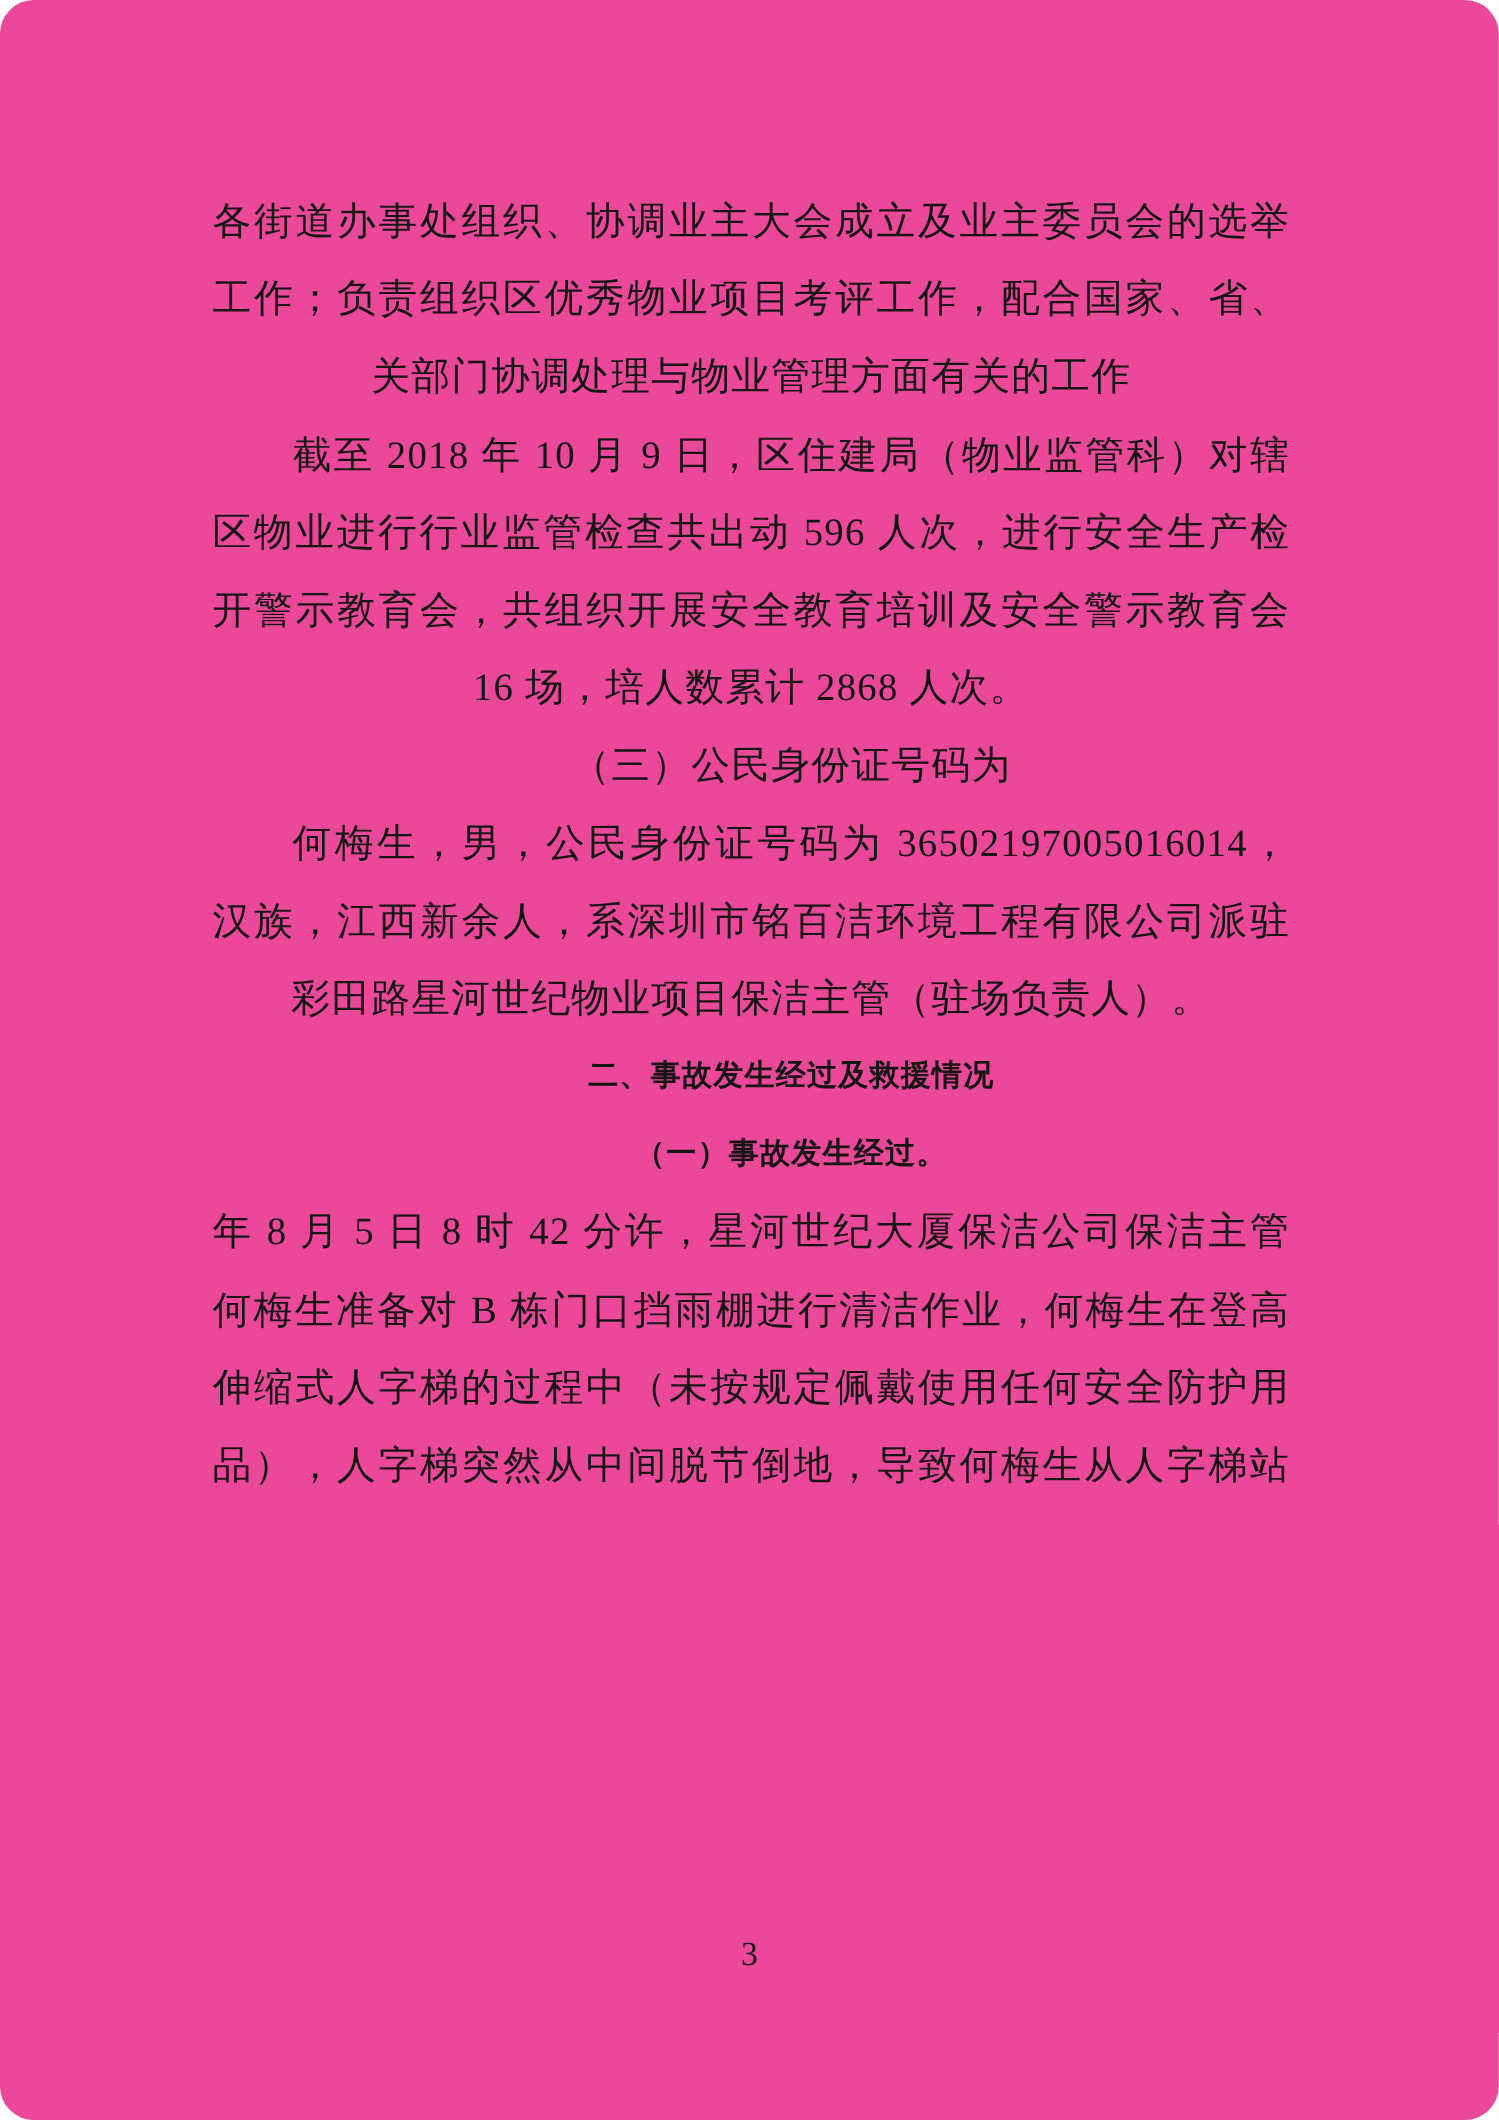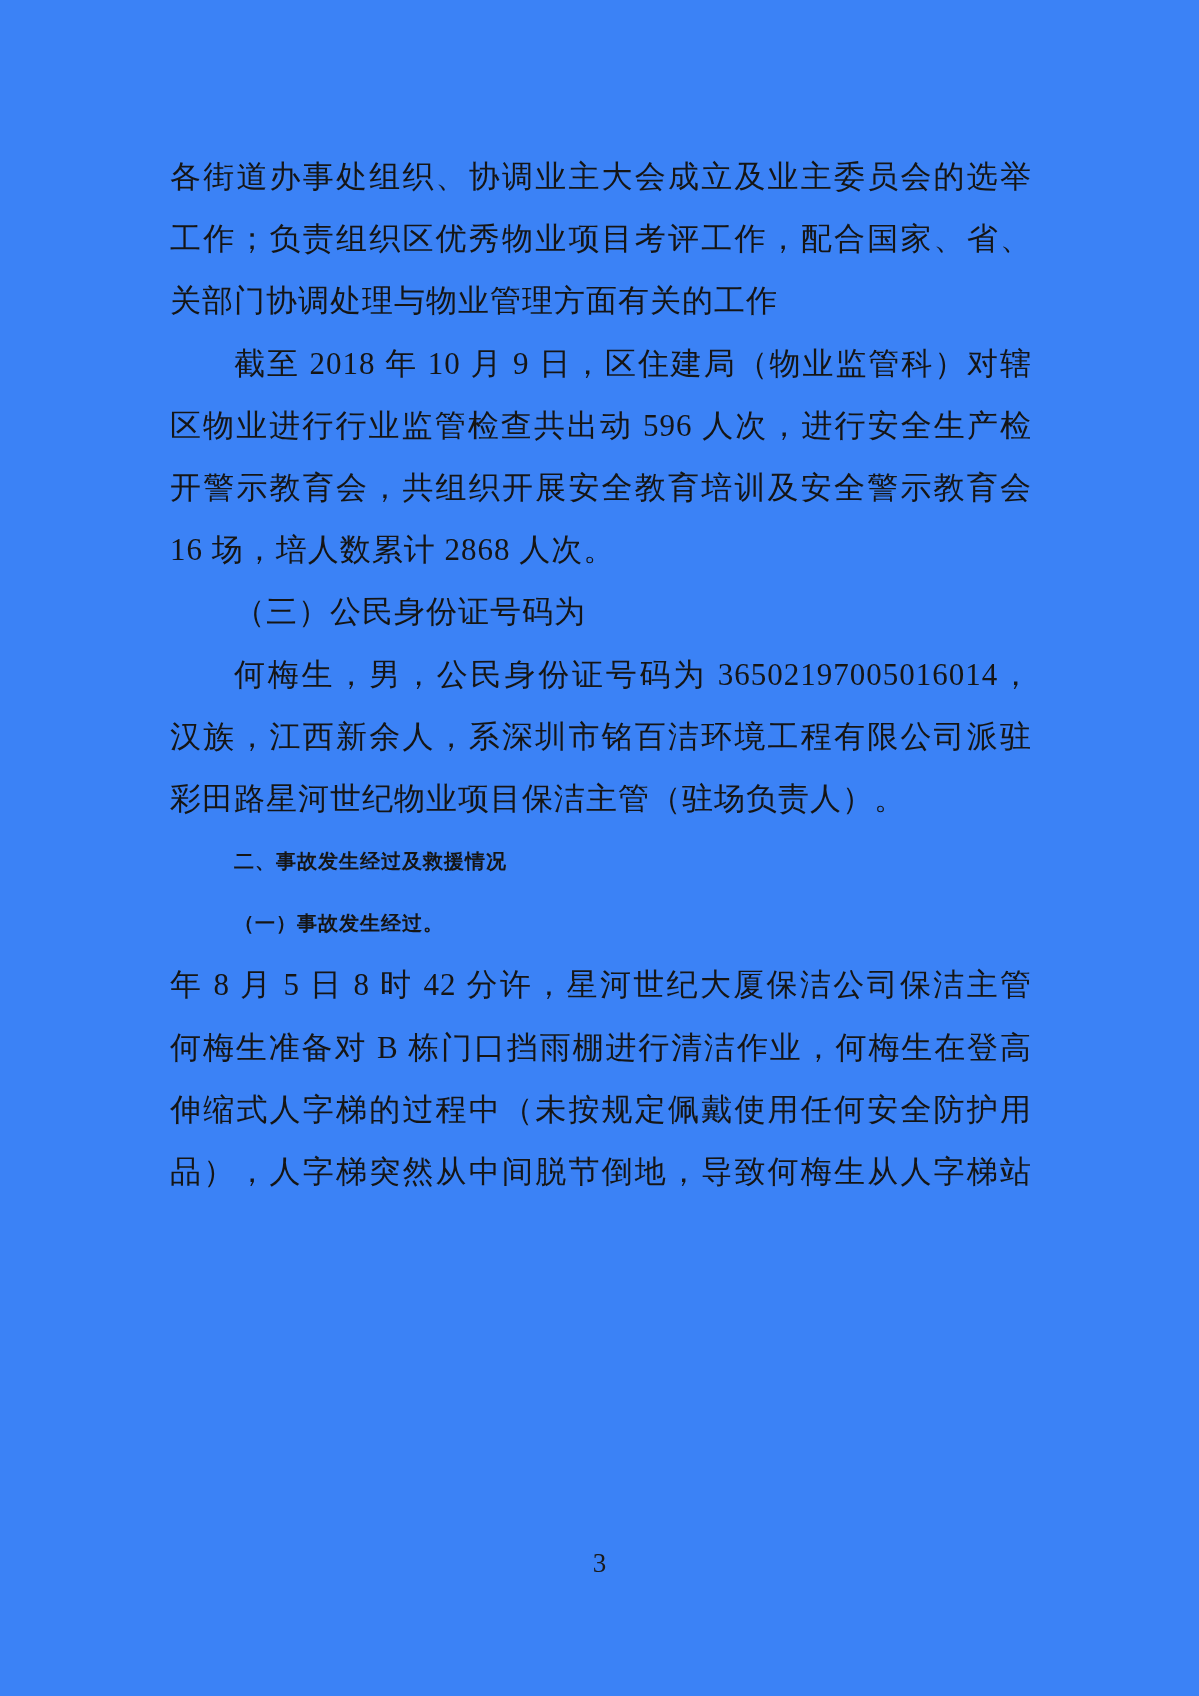--- a/index.html
+++ b/index.html
@@ -11,47 +11,49 @@
     width: 1199px;
     height: 1696px;
     position: relative;
     font-family: "Liberation Serif", "DejaVu Serif", serif;
     color: #151515;
     overflow: hidden;
   }
   .page {
     position: absolute;
     inset: 0;
-    background: #3b82f6;
+    background: #ec4899;
+    border-radius: 27px;
   }
   .content {
     position: absolute;
     left: 170px;
     top: 146px;
     width: 862px;
   }
   .line {
     font-size: 31px;
     line-height: 62.2px;
     height: 62.2px;
     overflow: hidden;
     letter-spacing: 1px;
     text-justify: inter-character;
+    text-align: center;
   }
   .line.justify {
     text-align: justify;
     text-align-last: justify;
   }
   .line.indent {
     text-indent: 64px;
   }
   .line.heading {
     font-family: "Liberation Sans", "DejaVu Sans", sans-serif;
     font-weight: 700;
-    font-size: 20px;
+    font-size: 24px;
   }
   .page-number {
     position: absolute;
     left: 0;
     right: 0;
     top: 1546px;
     text-align: center;
     font-size: 27px;
     line-height: 34px;
     color: #1a1a1a;

